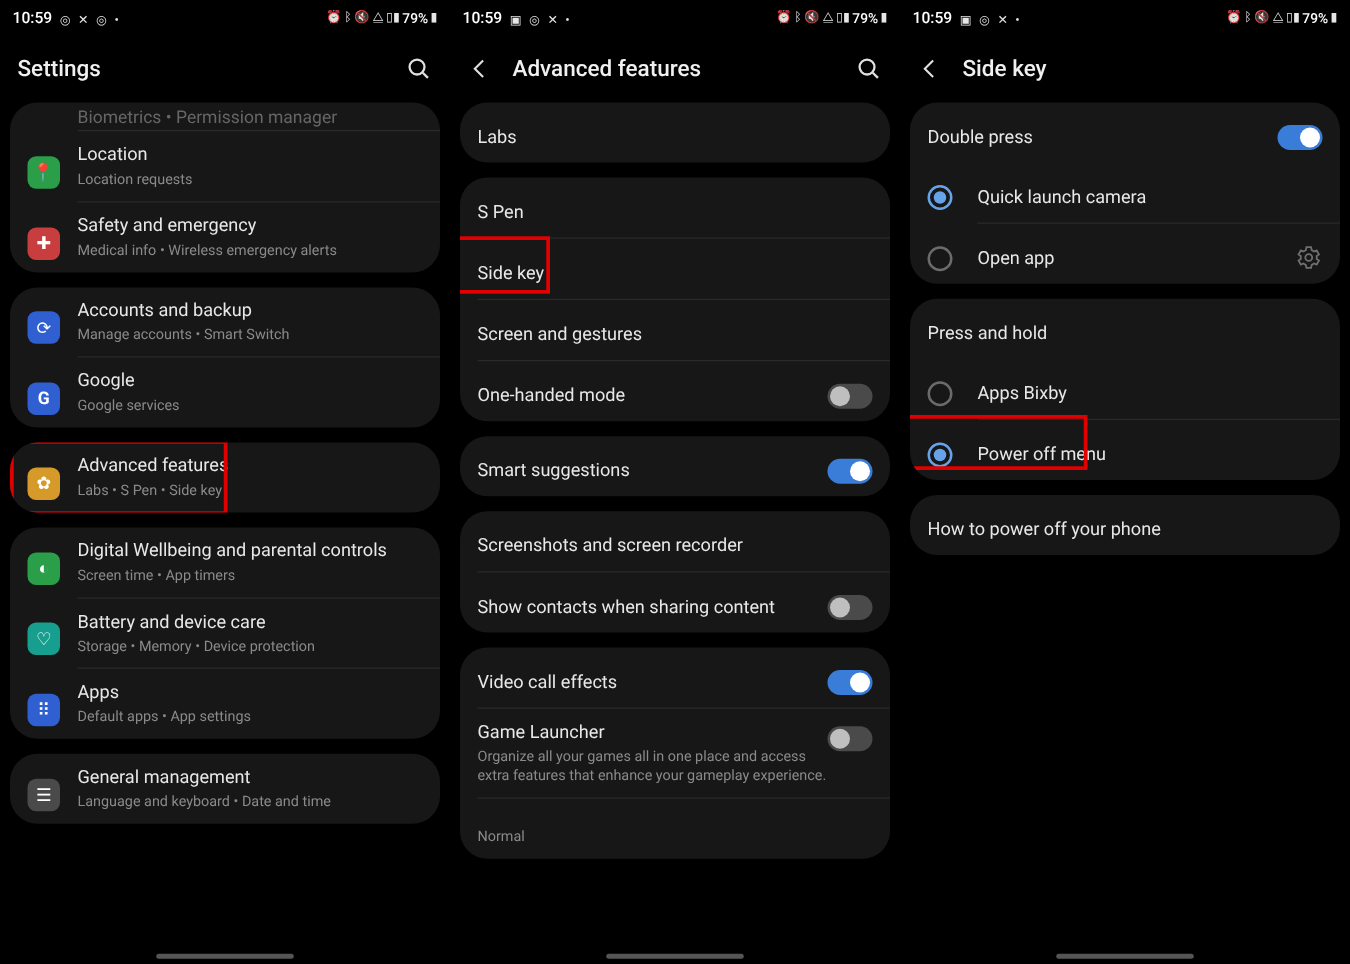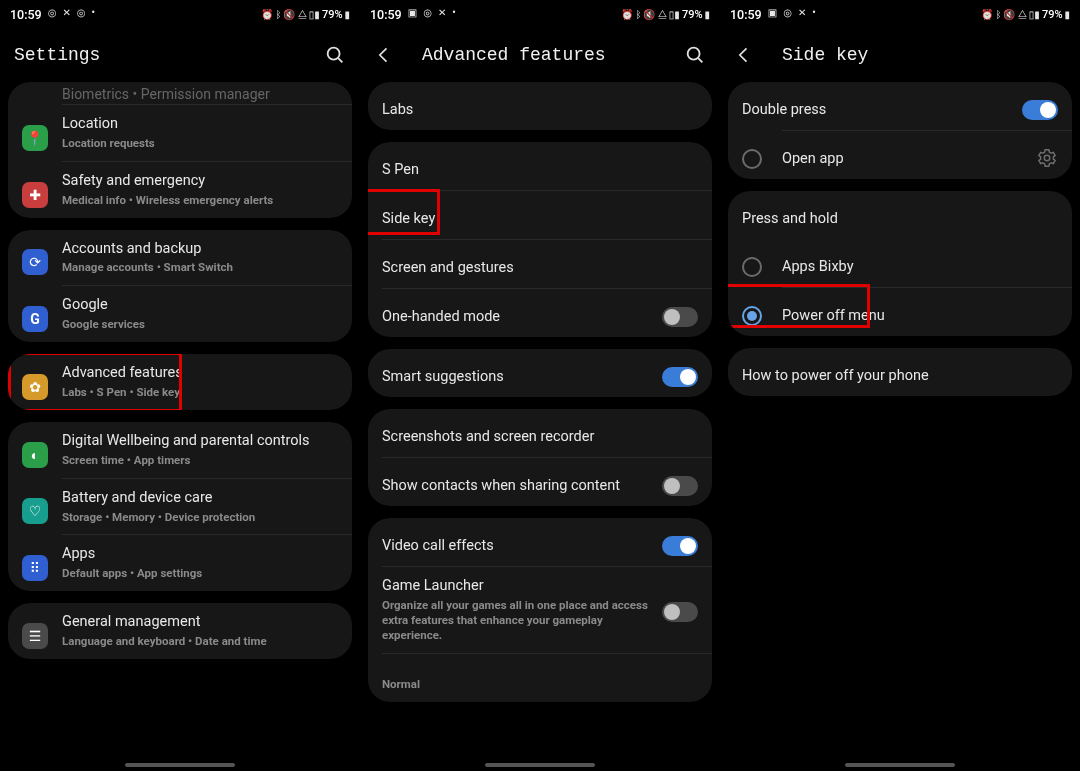--- a/index.html
+++ b/index.html
@@ -21,30 +21,29 @@
   .status-bar {
     height: 28px;
     display: flex;
     align-items: center;
     justify-content: space-between;
     padding: 0 10px;
     font-size: 12.5px;
     font-weight: 500;
     color: #fff;
   }
-  .status-left { display: flex; align-items: flex-start; gap: 6px; }
+  .status-left { display: flex; align-items: flex-end; gap: 6px; }
   .status-right { display: flex; align-items: center; gap: 2px; font-size: 11px; }
   .mini-icon { font-size: 10px; opacity: 0.9; }
   .header {
     display: flex;
     align-items: center;
     height: 54px;
     padding: 0 14px;
-    gap: 28px;
-    font-family: Liberation Mono, monospace;
+    gap: 16px;
   }
   .header .title { font-size: 18px; font-weight: 500; color: #f0f0f0; flex: 1; }
   .back-arrow svg, .search-icon svg { display:block; }
   .search-icon { margin-left: auto; }
   .content { padding: 0 8px 10px; }
   .card {
     background: #171717;
     border-radius: 22px;
     margin-bottom: 12px;
     overflow: hidden;
@@ -58,21 +57,21 @@
   }
   .row.with-icon { padding-left: 14px; }
   .nav-icon {
     width: 26px; height: 26px; border-radius: 7px;
     display: flex; align-items: center; justify-content: center;
     margin-right: 14px; flex-shrink: 0;
     font-size: 14px; color: #fff;
   }
   .row-txt { flex: 1; min-width: 0; }
   .row-title { font-size: 14.5px; color: #e8e8e8; line-height: 1.3; }
-  .row-sub { font-size: 11.5px; color: #8a8a8a; margin-top: 2px; line-height: 1.3; font-weight: bold; }
+  .row-sub { font-size: 11.5px; color: #8a8a8a; margin-top: 2px; line-height: 1.3; }
   .divider {
     height: 1px; background: #2a2a2a;
     margin-left: 54px;
   }
   .divider.noindent { margin-left: 14px; }
   .toggle {
     width: 36px; height: 20px; border-radius: 10px;
     position: relative; flex-shrink: 0;
   }
   .toggle::after {
@@ -322,21 +321,21 @@
     </div>
 
     <div class="card">
       <div class="row">
         <div class="row-txt">
             <div class="row-title">Video call effects</div>
           </div>
         <div class="toggle on"></div>
       </div>
       <div class="divider noindent"></div>
-      <div class="row" style="align-items:center;">
+      <div class="row" style="align-items:flex-start;">
         <div class="row-txt">
           <div class="row-title">Game Launcher</div>
           <div class="row-sub">Organize all your games all in one place and access extra features that enhance your gameplay experience.</div>
         </div>
         <div class="toggle off" style="margin-top:4px;"></div>
       </div>
       <div class="divider noindent"></div>
       <div class="row">
         <div class="row-txt">
           <div class="row-sub">Normal</div>
@@ -377,20 +376,26 @@
   </div>
 
   <div class="content">
     <div class="card">
       <div class="row">
         <div class="row-txt">
             <div class="row-title">Double press</div>
           </div>
         <div class="toggle on"></div>
       </div>
+      <div class="row">
+        <div class="radio checked"></div>
+        <div class="row-txt">
+            <div class="row-title">Quick launch camera</div>
+          </div>
+      </div>
       <div class="divider" style="margin-left:54px;"></div>
       <div class="row">
         <div class="radio"></div>
         <div class="row-txt">
             <div class="row-title">Open app</div>
           </div>
         <span class="gear-btn">
           <svg width="22" height="22" viewBox="0 0 24 24" fill="none" stroke="#aaa" stroke-width="1.6">
               <circle cx="12" cy="12" r="3"></circle>
               <path d="M19 12a7 7 0 0 0-.1-1.2l2-1.5-2-3.4-2.3.9a7 7 0 0 0-2-1.2L14 3h-4l-.6 2.6a7 7 0 0 0-2 1.2l-2.3-.9-2 3.4 2 1.5A7 7 0 0 0 5 12c0 .4 0 .8.1 1.2l-2 1.5 2 3.4 2.3-.9a7 7 0 0 0 2 1.2L10 21h4l.6-2.6a7 7 0 0 0 2-1.2l2.3.9 2-3.4-2-1.5c.1-.4.1-.8.1-1.2z"></path>

